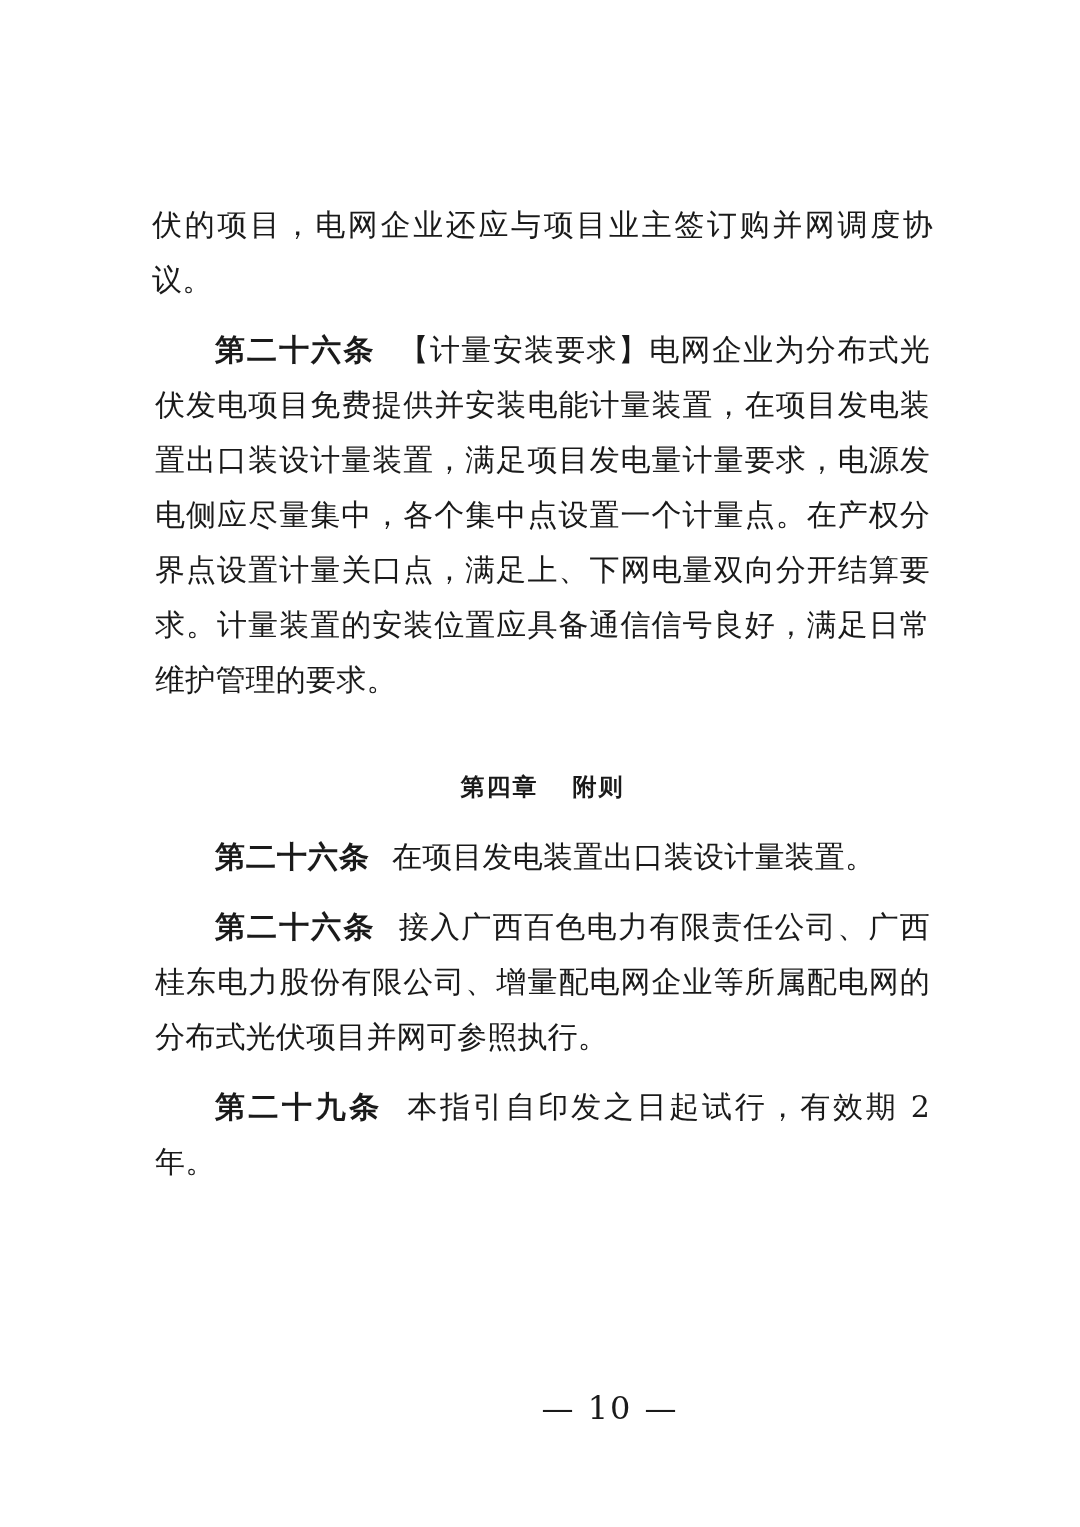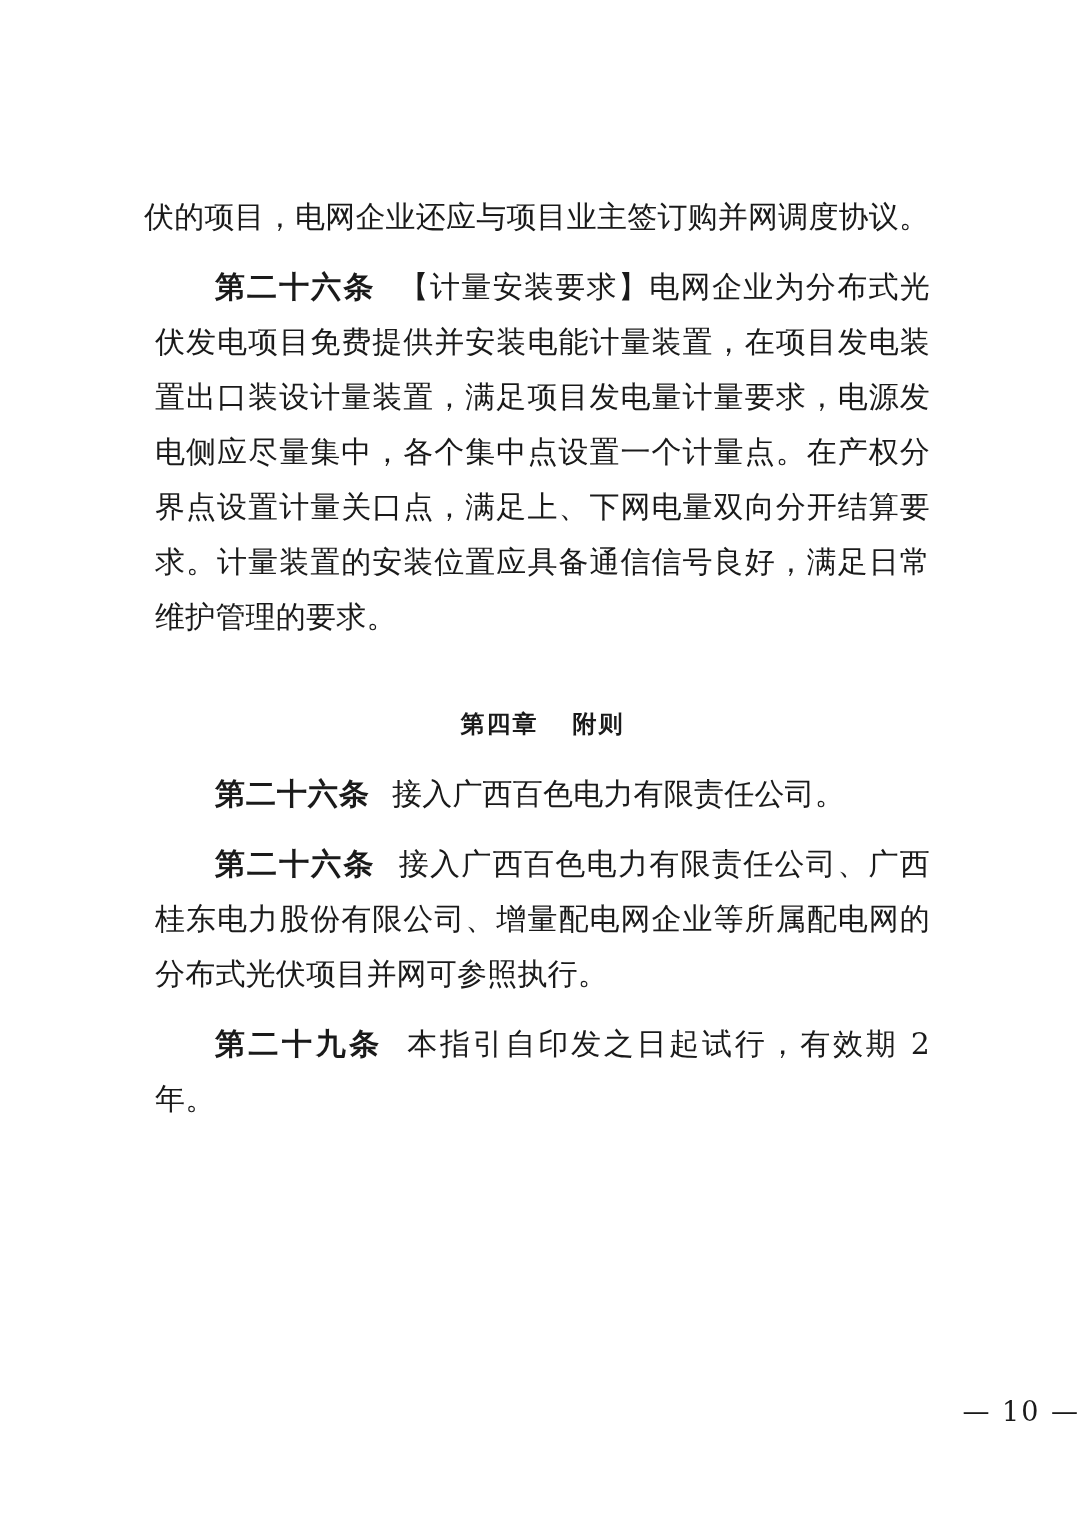--- a/index.html
+++ b/index.html
@@ -25,21 +25,21 @@
     padding: 185px 135px 0 140px;
   }
   .body-text {
     font-size: 30px;
     line-height: 55px;
     text-align: justify;
     text-justify: inter-ideograph;
     letter-spacing: 0.2px;
   }
   .para {
-    margin: 4px;
+    margin: 12px;
     text-indent: 0;
   }
   .para-indent {
     margin: 15px;
     text-indent: 60px;
   }
   .art-label {
     font-weight: bold;
     letter-spacing: 1px;
   }
@@ -57,42 +57,42 @@
   }
   .chapter-heading .sp {
     display: inline-block;
     width: 34px;
   }
   .footer {
     position: absolute;
     left: 0;
     right: 0;
     bottom: 100px;
-    text-align: right;
+    text-align: center;
     padding-left: 140px;
-    font-size: 27px;
+    font-size: 32px;
     color: #1a1a1a;
     letter-spacing: 2px;
     font-family: "DejaVu Serif", "Liberation Serif", serif;
   }
 </style>
 </head>
 <body>
 
 <div class="page">
 
   <div class="body-text">
 
     <p class="para">伏的项目，电网企业还应与项目业主签订购并网调度协议。</p>
 
     <p class="para-indent"><span class="art-label">第二十六条</span><span class="gap-after-label"></span><span>【计量安装要求】电网企业为分布式光伏发电项目免费提供并安装电能计量装置，在项目发电装置出口装设计量装置，满足项目发电量计量要求，电源发电侧应尽量集中，各个集中点设置一个计量点。在产权分界点设置计量关口点，满足上、下网电量双向分开结算要求。计量装置的安装位置应具备通信信号良好，满足日常维护管理的要求。</span></p>
 
     <div class="chapter-heading"><span>第四章</span><span class="sp"></span><span>附则</span></div>
 
-    <p class="para-indent"><span class="art-label">第二十六条</span><span class="gap-after-label"></span><span>接入广西百色电力有限责任公司。</span></p>
+    <p class="para-indent"><span class="art-label">第二十六条</span><span class="gap-after-label"></span><span>在项目发电装置出口装设计量装置。</span></p>
 
     <p class="para-indent"><span class="art-label">第二十六条</span><span class="gap-after-label"></span><span>接入广西百色电力有限责任公司、广西桂东电力股份有限公司、增量配电网企业等所属配电网的分布式光伏项目并网可参照执行。</span></p>
 
     <p class="para-indent"><span class="art-label">第二十九条</span><span class="gap-after-label"></span><span>本指引自印发之日起试行，有效期 2 年。</span></p>
 
   </div>
 
   <div class="footer">— 10 —</div>
 
 </div>

